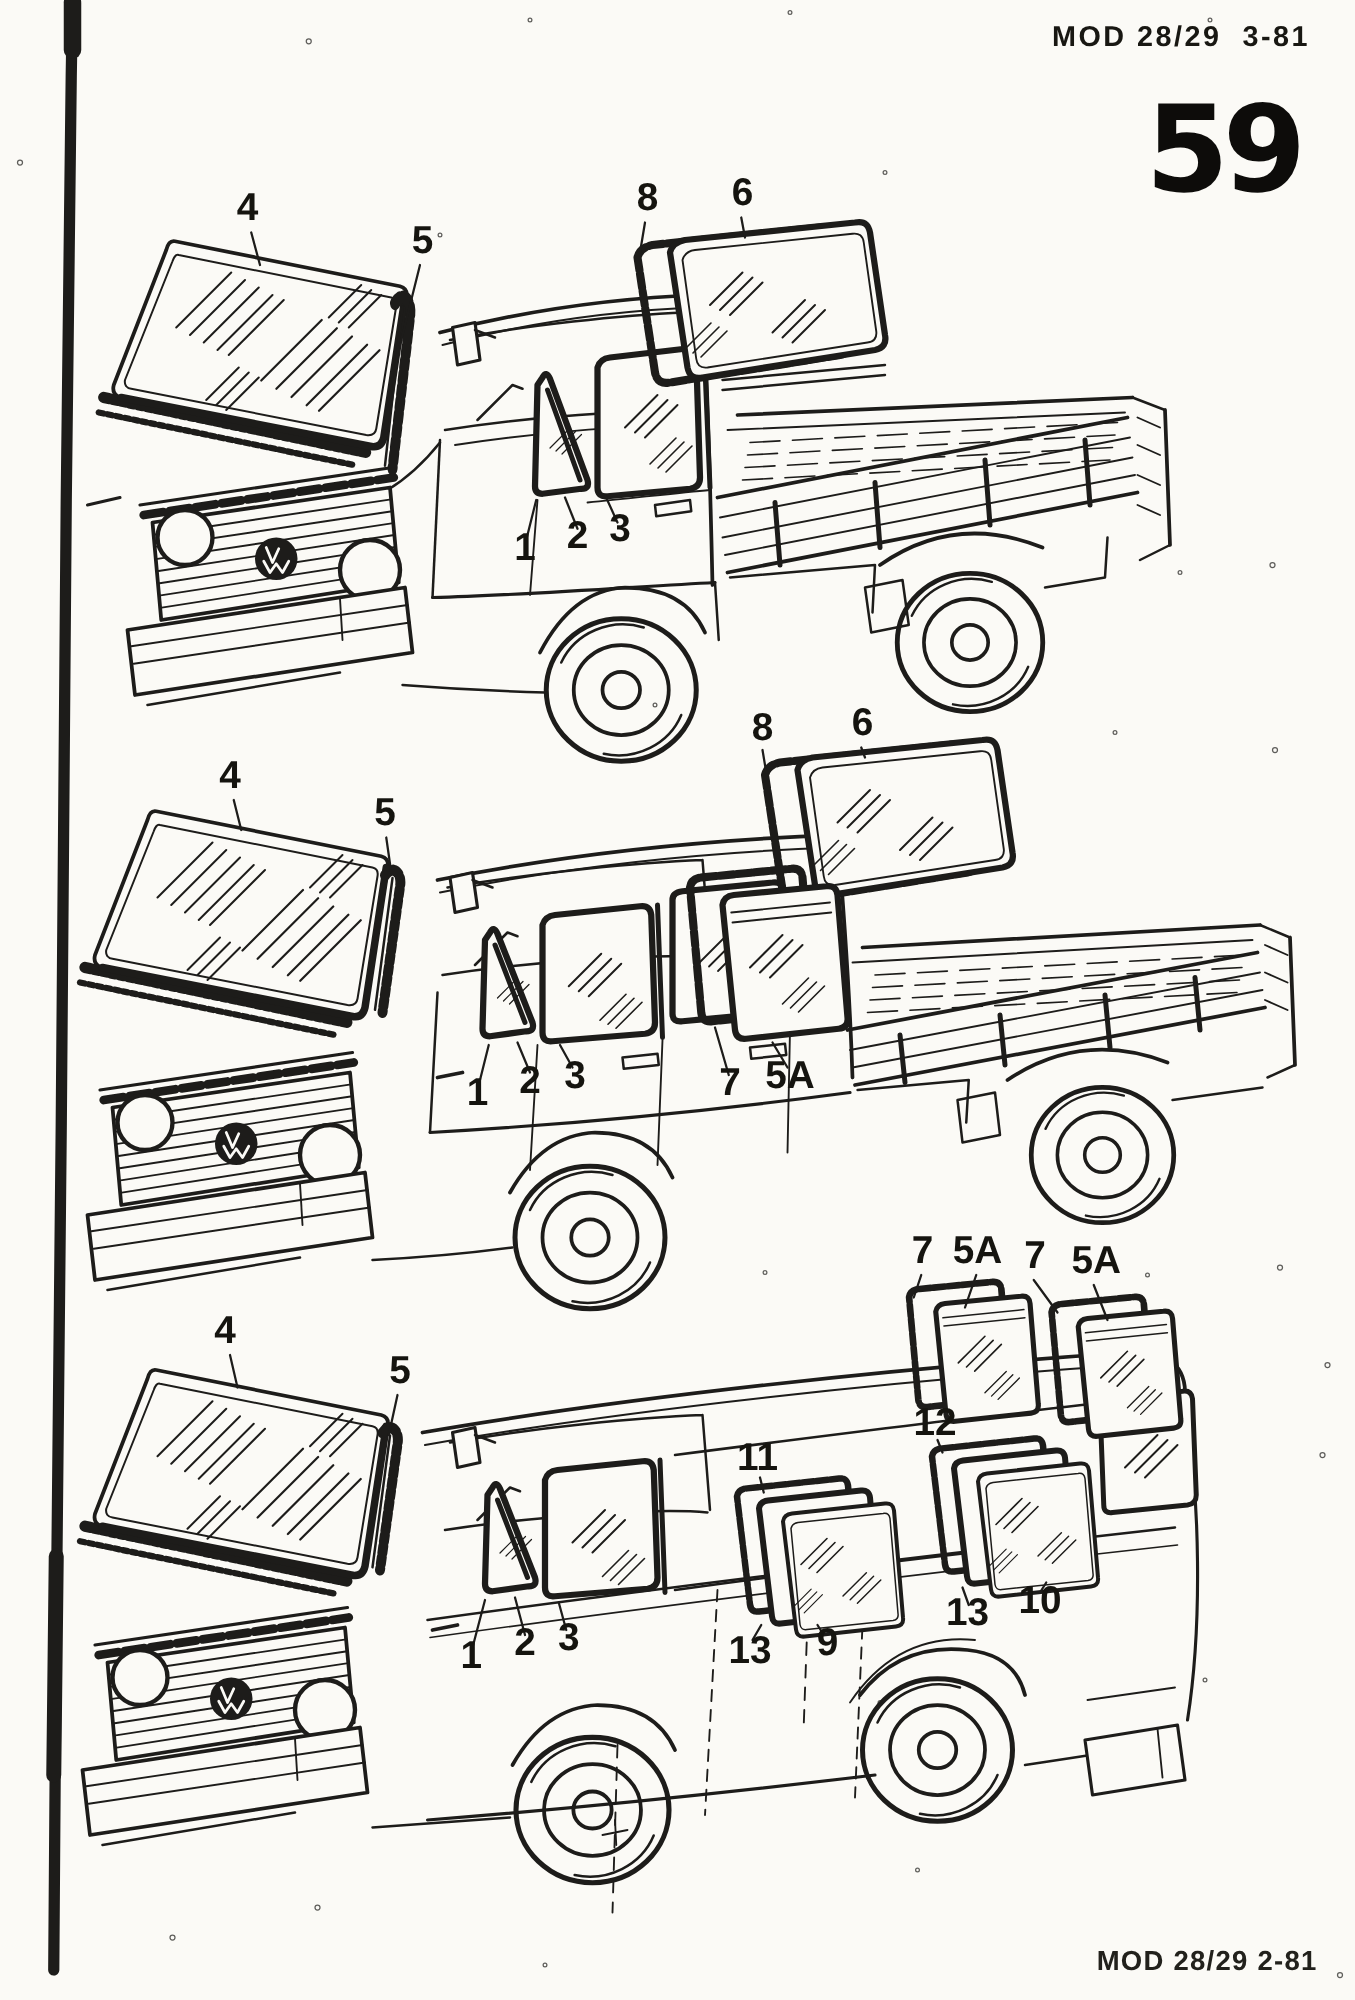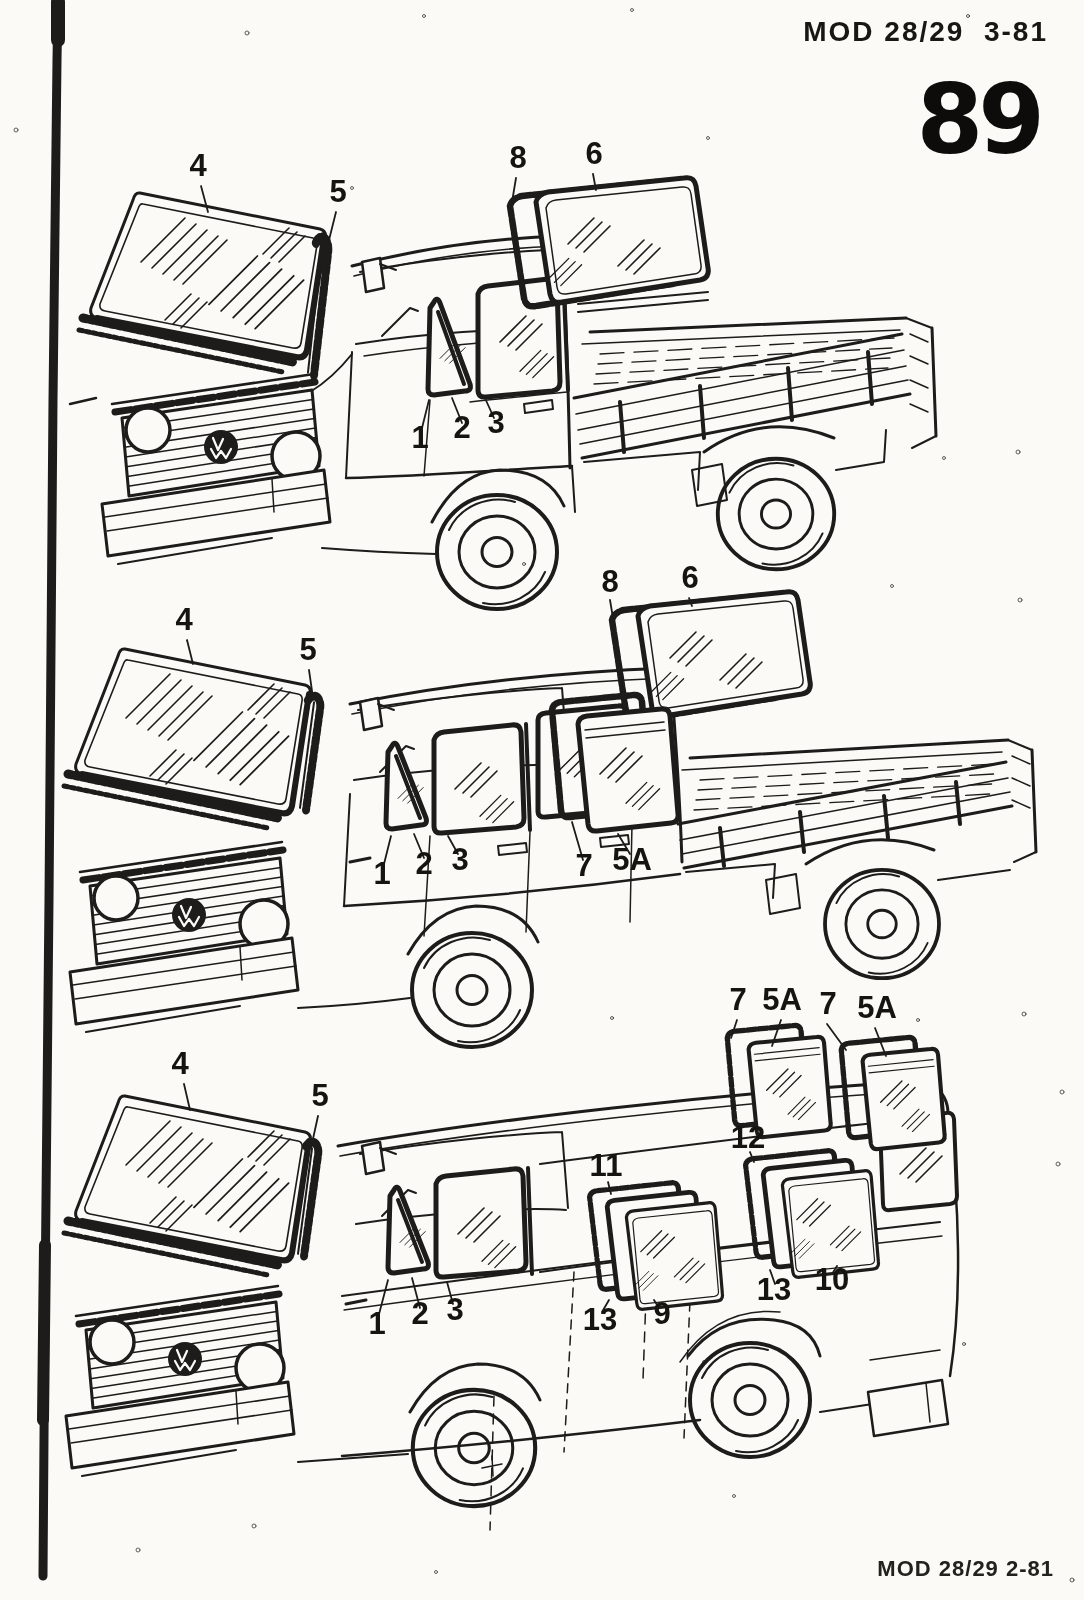--- a/index.html
+++ b/index.html
@@ -1,18 +1,18 @@
 <!DOCTYPE html>
 <html><head>
 <meta charset="utf-8">
 <style>
   html,body{margin:0;padding:0;}
   body{width:1084px;height:1600px;background:#e9e8e4;font-family:"Liberation Sans",sans-serif;}
   .page{position:relative;width:1084px;height:1600px;background:#fbfaf6;overflow:hidden;}
-  .hdr{position:absolute;top:16px;right:36px;font-size:28px;font-weight:bold;letter-spacing:2px;
+  .hdr{position:absolute;top:16px;right:36px;font-size:23px;font-weight:bold;letter-spacing:2px;
        color:#181712;white-space:pre;}
   .pageno{position:absolute;top:72px;right:44px;font-size:96px;font-weight:bold;
        font-family:"DejaVu Sans",sans-serif;letter-spacing:-5px;color:#0d0c0a;line-height:1;}
   .ftr{position:absolute;bottom:18px;right:30px;font-size:22px;font-weight:bold;letter-spacing:1px;
        color:#22211c;white-space:pre;margin-left:36px;}
   svg{position:absolute;left:0;top:0;}
   path,circle,ellipse,line,rect{stroke:#1d1c1a;fill:none;stroke-linecap:round;stroke-linejoin:round;}
   text{stroke:none;fill:#15140f;}
   .co{font-family:"Liberation Sans",sans-serif;font-weight:bold;font-size:31px;text-anchor:middle;}
   .fp{fill:#fbfaf6;}
@@ -26,21 +26,21 @@
   .stip{stroke-dasharray:4 3;}
   .slat{stroke-width:1.3;stroke-dasharray:24 10;}
   .dashln{stroke-width:1.5;stroke-dasharray:9 7;}
 </style>
 </head>
 <body>
 
 <div class="page">
 
   <div class="hdr">MOD 28/29  3-81</div>
-  <div class="pageno">89</div>
+  <div class="pageno">59</div>
   <div class="ftr">MOD 28/29 2-81</div>
 
   <svg width="1084" height="1600" viewBox="0 0 1084 1600">
 
     <defs>
       <g id="wheel">
         <ellipse rx="60" ry="57" class="s4"></ellipse>
         <ellipse rx="38" ry="36" class="s3"></ellipse>
         <ellipse rx="15" ry="14.5" class="s3"></ellipse>
         <path d="M-48,-22 A54,51 0 0 1 18,-50" class="s2"></path>

